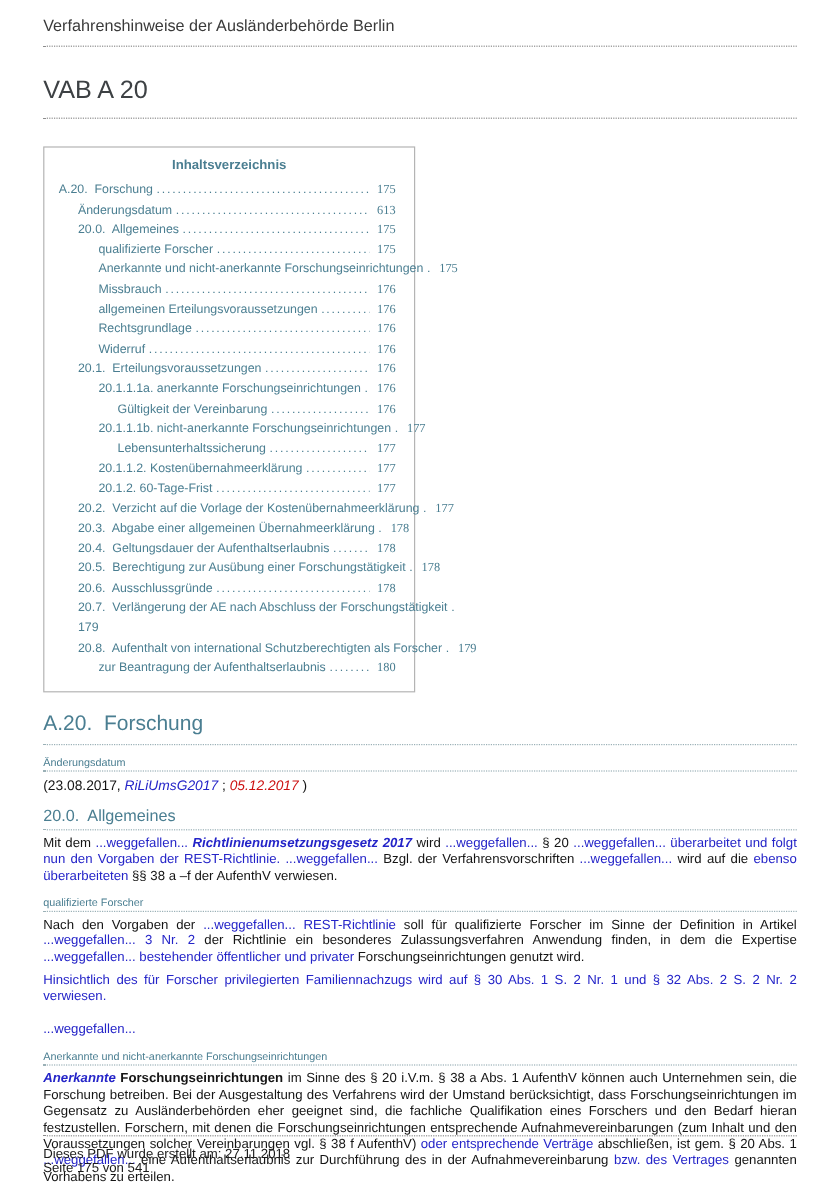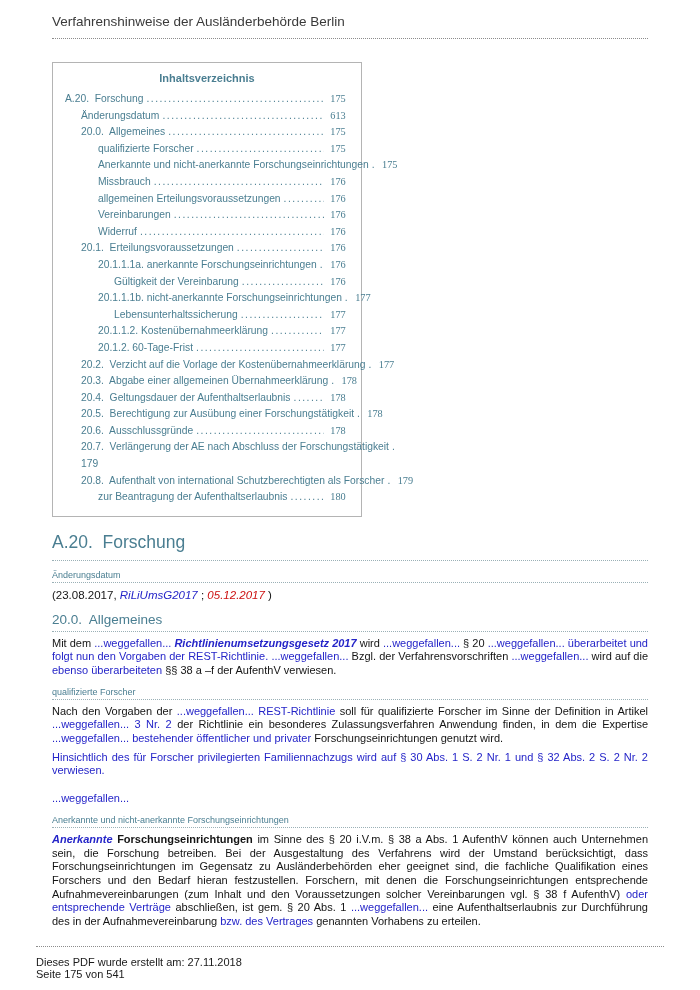--- a/index.html
+++ b/index.html
@@ -3,21 +3,21 @@
 <meta charset="utf-8">
 <style>
   html, body { margin:0; padding:0; }
   body {
     width:700px; height:990px; background:#ffffff;
     font-family:"Liberation Sans", sans-serif;
     overflow:hidden;
   }
   .page {
     position:relative; width:700px; height:990px;
-    padding:14px 52px; box-sizing:border-box;
+    padding:14px 36px; box-sizing:border-box;
   }
   .doc-header-title {
     font-size:13.5px; color:#3a3a3a;
     padding-bottom:9px; border-bottom:1px dotted #8c8c8c;
   }
   .doc-title {
     font-size:21px; color:#3d4144; margin-top:25px;
     padding-bottom:10px; border-bottom:1px dotted #8c8c8c;
   }
   .toc-box {
@@ -75,20 +75,21 @@
 </style>
 </head>
 <body>
 
 <div class="page">
 
   <div class="doc-header">
     <div class="doc-header-title">Verfahrenshinweise der Ausländerbehörde Berlin</div>
   </div>
 
+  <div class="doc-title">VAB A 20</div>
 
   <div class="toc-box">
     <div class="toc-title">Inhaltsverzeichnis</div>
     <div class="toc-list">
         <div class="toc-entry lvl0">
           <span class="toc-label">A.20.&nbsp; Forschung</span>
           <span class="toc-dots"></span>
           <span class="toc-page">175</span>
         </div>
         <div class="toc-entry lvl1">
@@ -115,21 +116,21 @@
           <span class="toc-label">Missbrauch</span>
           <span class="toc-dots"></span>
           <span class="toc-page">176</span>
         </div>
         <div class="toc-entry lvl2">
           <span class="toc-label">allgemeinen Erteilungsvoraussetzungen</span>
           <span class="toc-dots"></span>
           <span class="toc-page">176</span>
         </div>
         <div class="toc-entry lvl2">
-          <span class="toc-label">Vereinbarungen</span>
+          <span class="toc-label">Rechtsgrundlage</span>
           <span class="toc-dots"></span>
           <span class="toc-page">176</span>
         </div>
         <div class="toc-entry lvl2">
           <span class="toc-label">Widerruf</span>
           <span class="toc-dots"></span>
           <span class="toc-page">176</span>
         </div>
         <div class="toc-entry lvl1">
           <span class="toc-label">20.1.&nbsp; Erteilungsvoraussetzungen</span>

